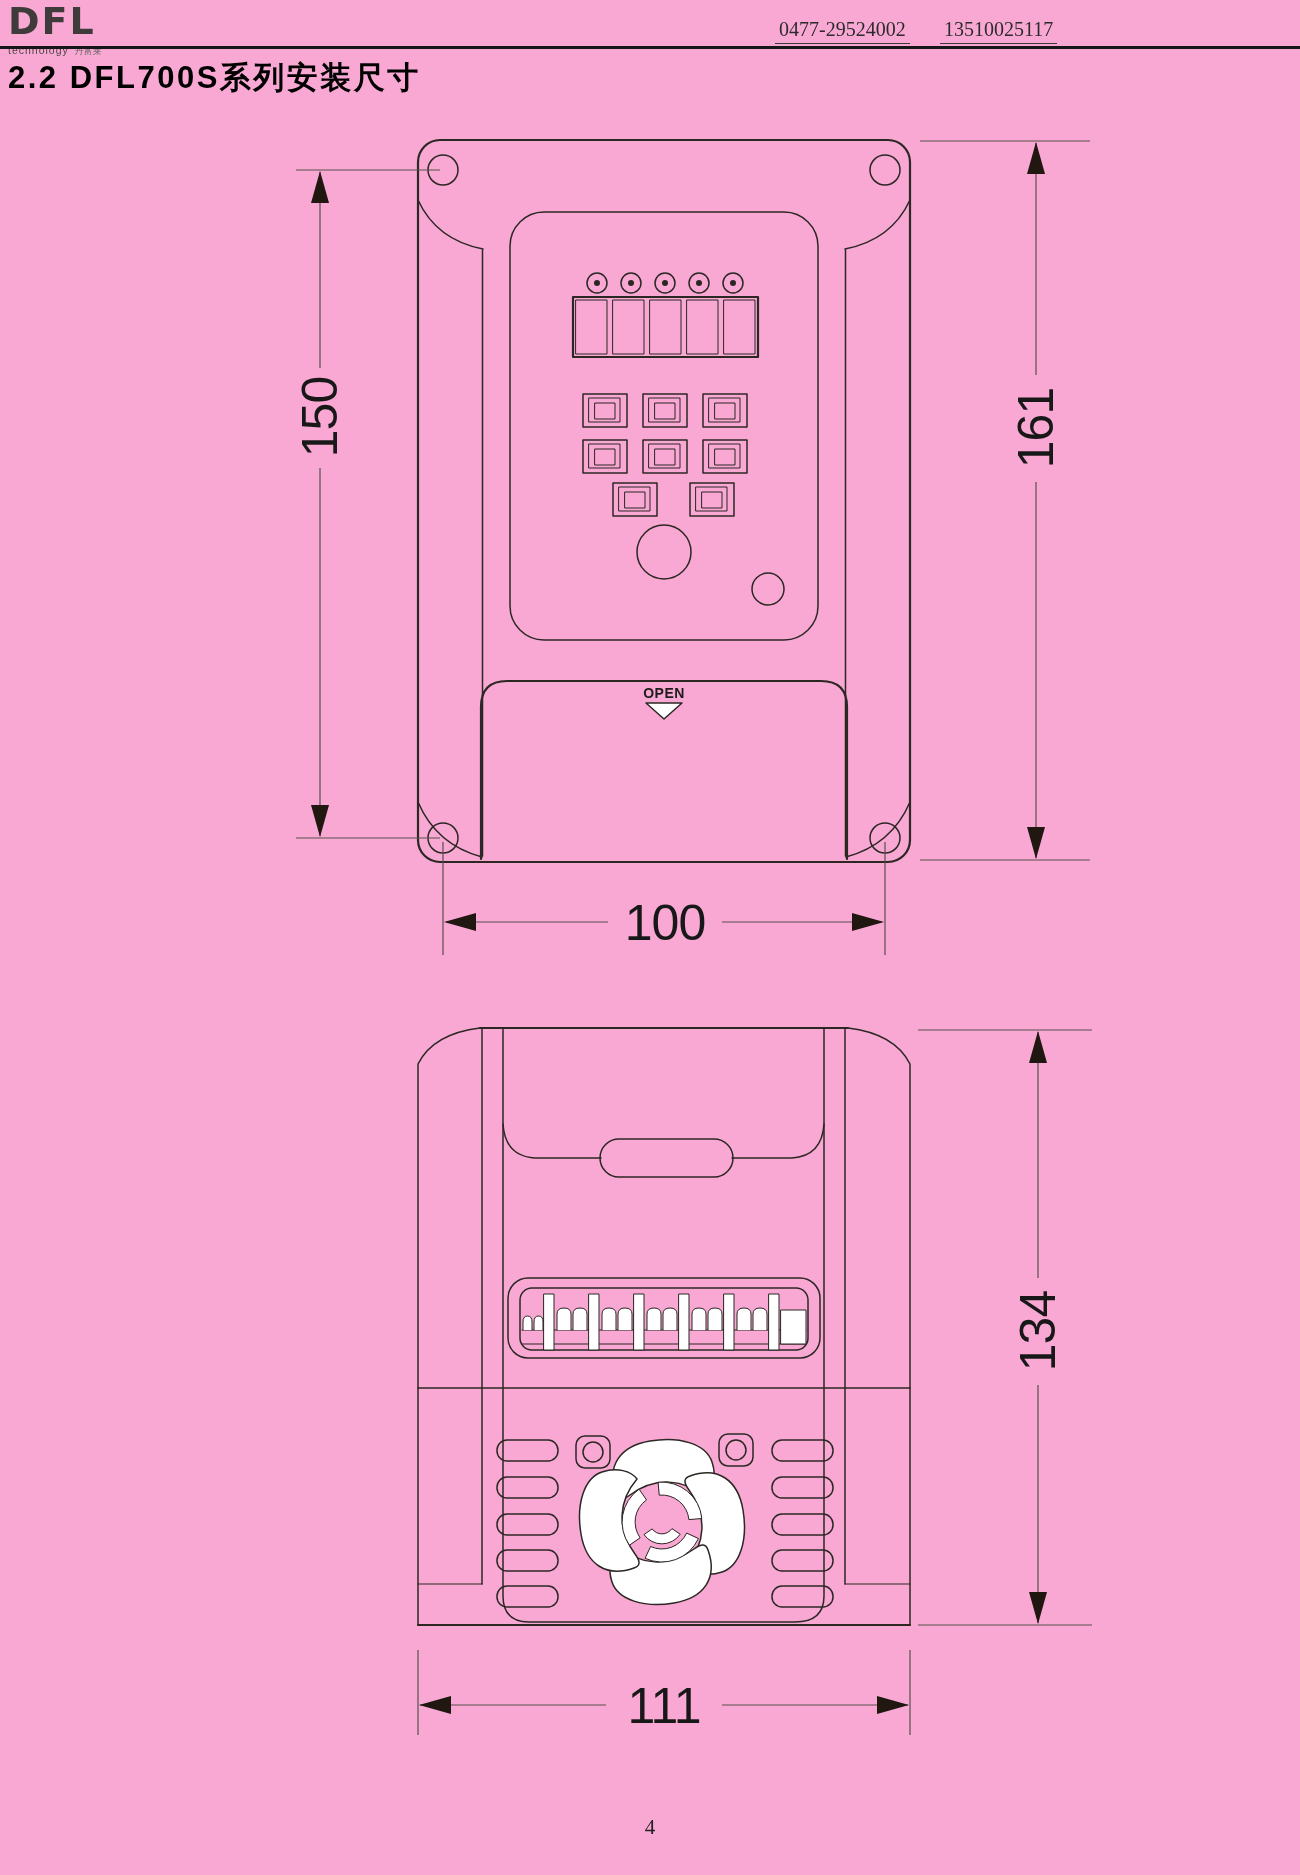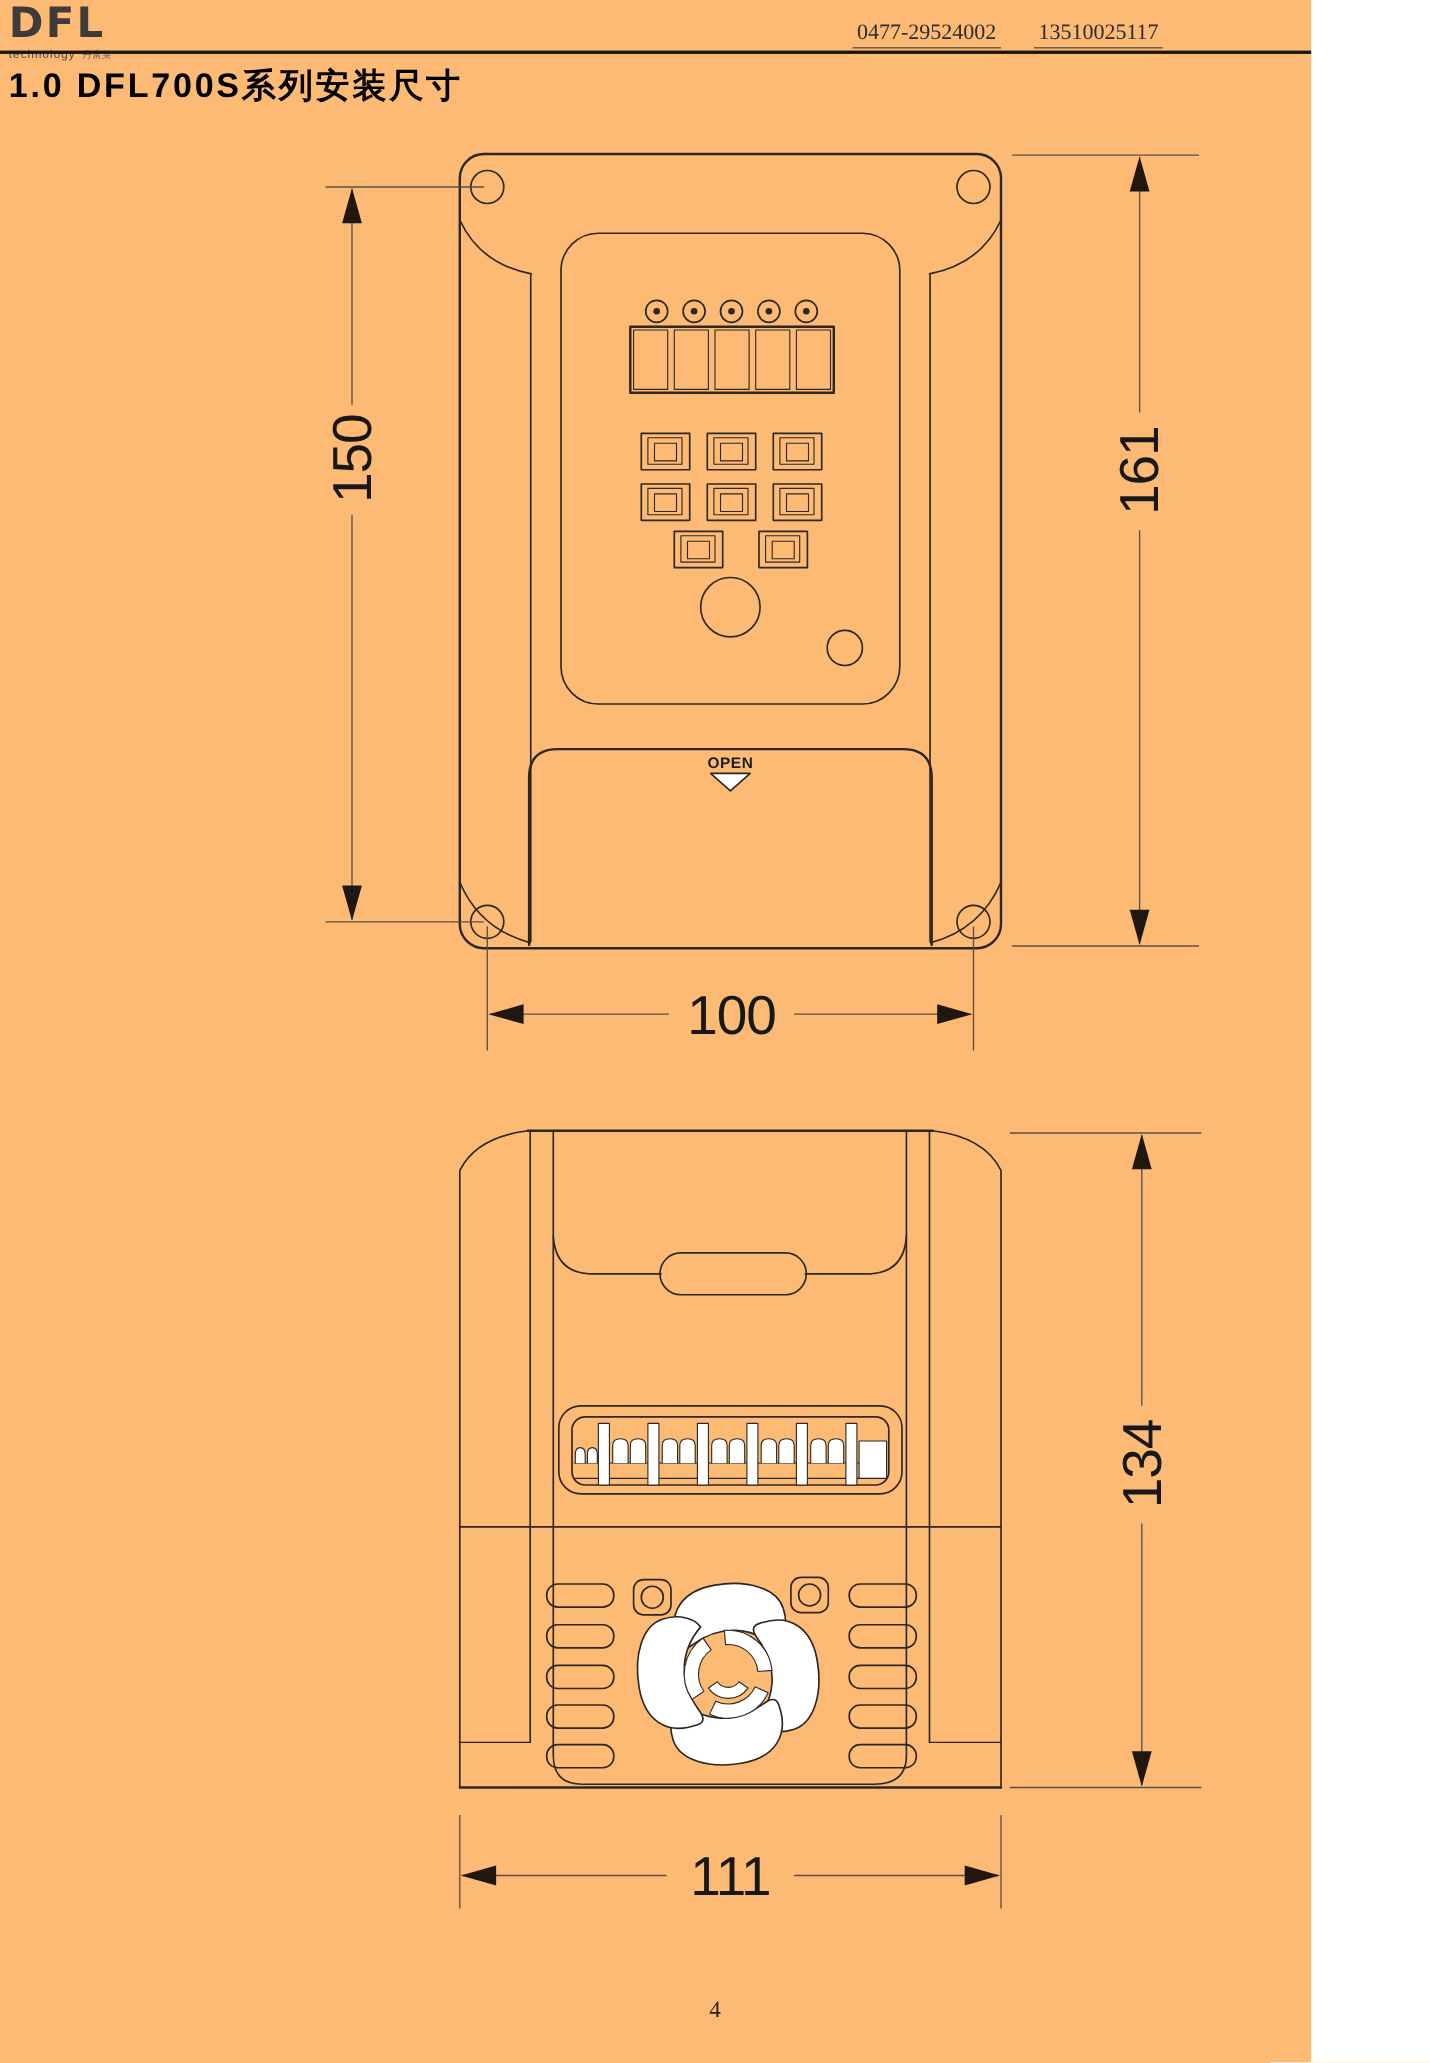--- a/index.html
+++ b/index.html
@@ -1,16 +1,16 @@
 <!DOCTYPE html>
 <html><head>
 <meta charset="utf-8">
 <style>
   html,body{margin:0;padding:0;background:#ffffff;}
-  #page{position:relative;width:1192px;height:1875px;background:#fdba74;overflow:hidden;
+  #page{position:relative;width:1300px;height:1875px;background:#f9a8d4;overflow:hidden;
         font-family:"Liberation Sans",sans-serif;}
   
   #logo{position:absolute;left:8px;top:2px;width:180px;}
   #logo .big{font-weight:bold;font-size:38px;line-height:38px;letter-spacing:2px;color:#3f3b3a;
              font-family:"DejaVu Sans",sans-serif;}
   #logo .sub{font-size:10.5px;color:#4a4645;letter-spacing:1px;}
   #logo .cn{font-size:9px;color:#6a6665;margin-left:6px;}
   .phone{position:absolute;top:18px;font-size:20px;color:#2b2b2b;
          font-family:"Liberation Serif",serif;border-bottom:1.5px solid #3a3a3a;padding:0 4px 2px 4px;}
   #phone1{left:775px;}
@@ -37,21 +37,21 @@
 
 <div id="page">
 
   <div id="logo">
     <div class="big">DFL</div>
     <span class="sub">technology</span><span class="cn">丹富莱</span>
   </div>
   <div class="phone" id="phone1">0477-29524002</div>
   <div class="phone" id="phone2">13510025117</div>
   <div id="rule"></div>
-  <div id="title">1.0 DFL700S系列安装尺寸</div>
+  <div id="title">2.2 DFL700S系列安装尺寸</div>
 
   <svg width="1300" height="1875" viewBox="0 0 1300 1875">
 
     <g>
 
       <rect class="ln thick" x="418" y="140" width="492" height="722" rx="22"></rect>
 
       <path class="ln" d="M 418 200 C 430 226 452 243 483 249"></path>
       <path class="ln" d="M 910 200 C 898 226 876 243 845 249"></path>
       <path class="ln" d="M 418 802 C 430 830 452 849 482 857"></path>

